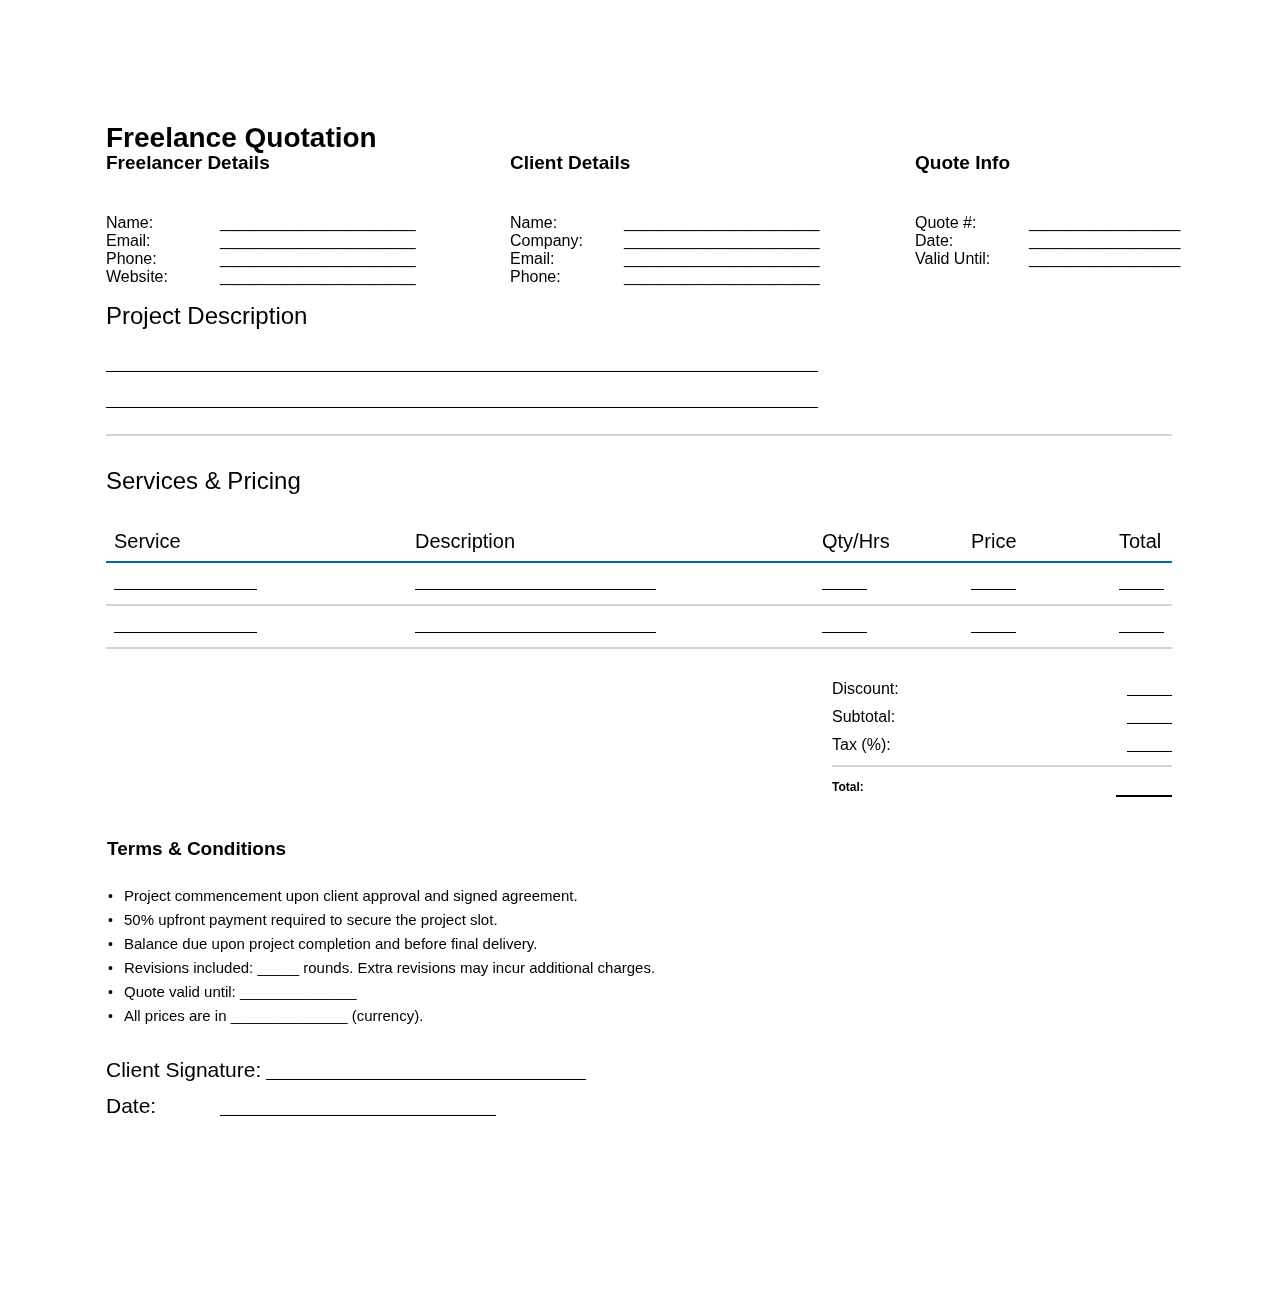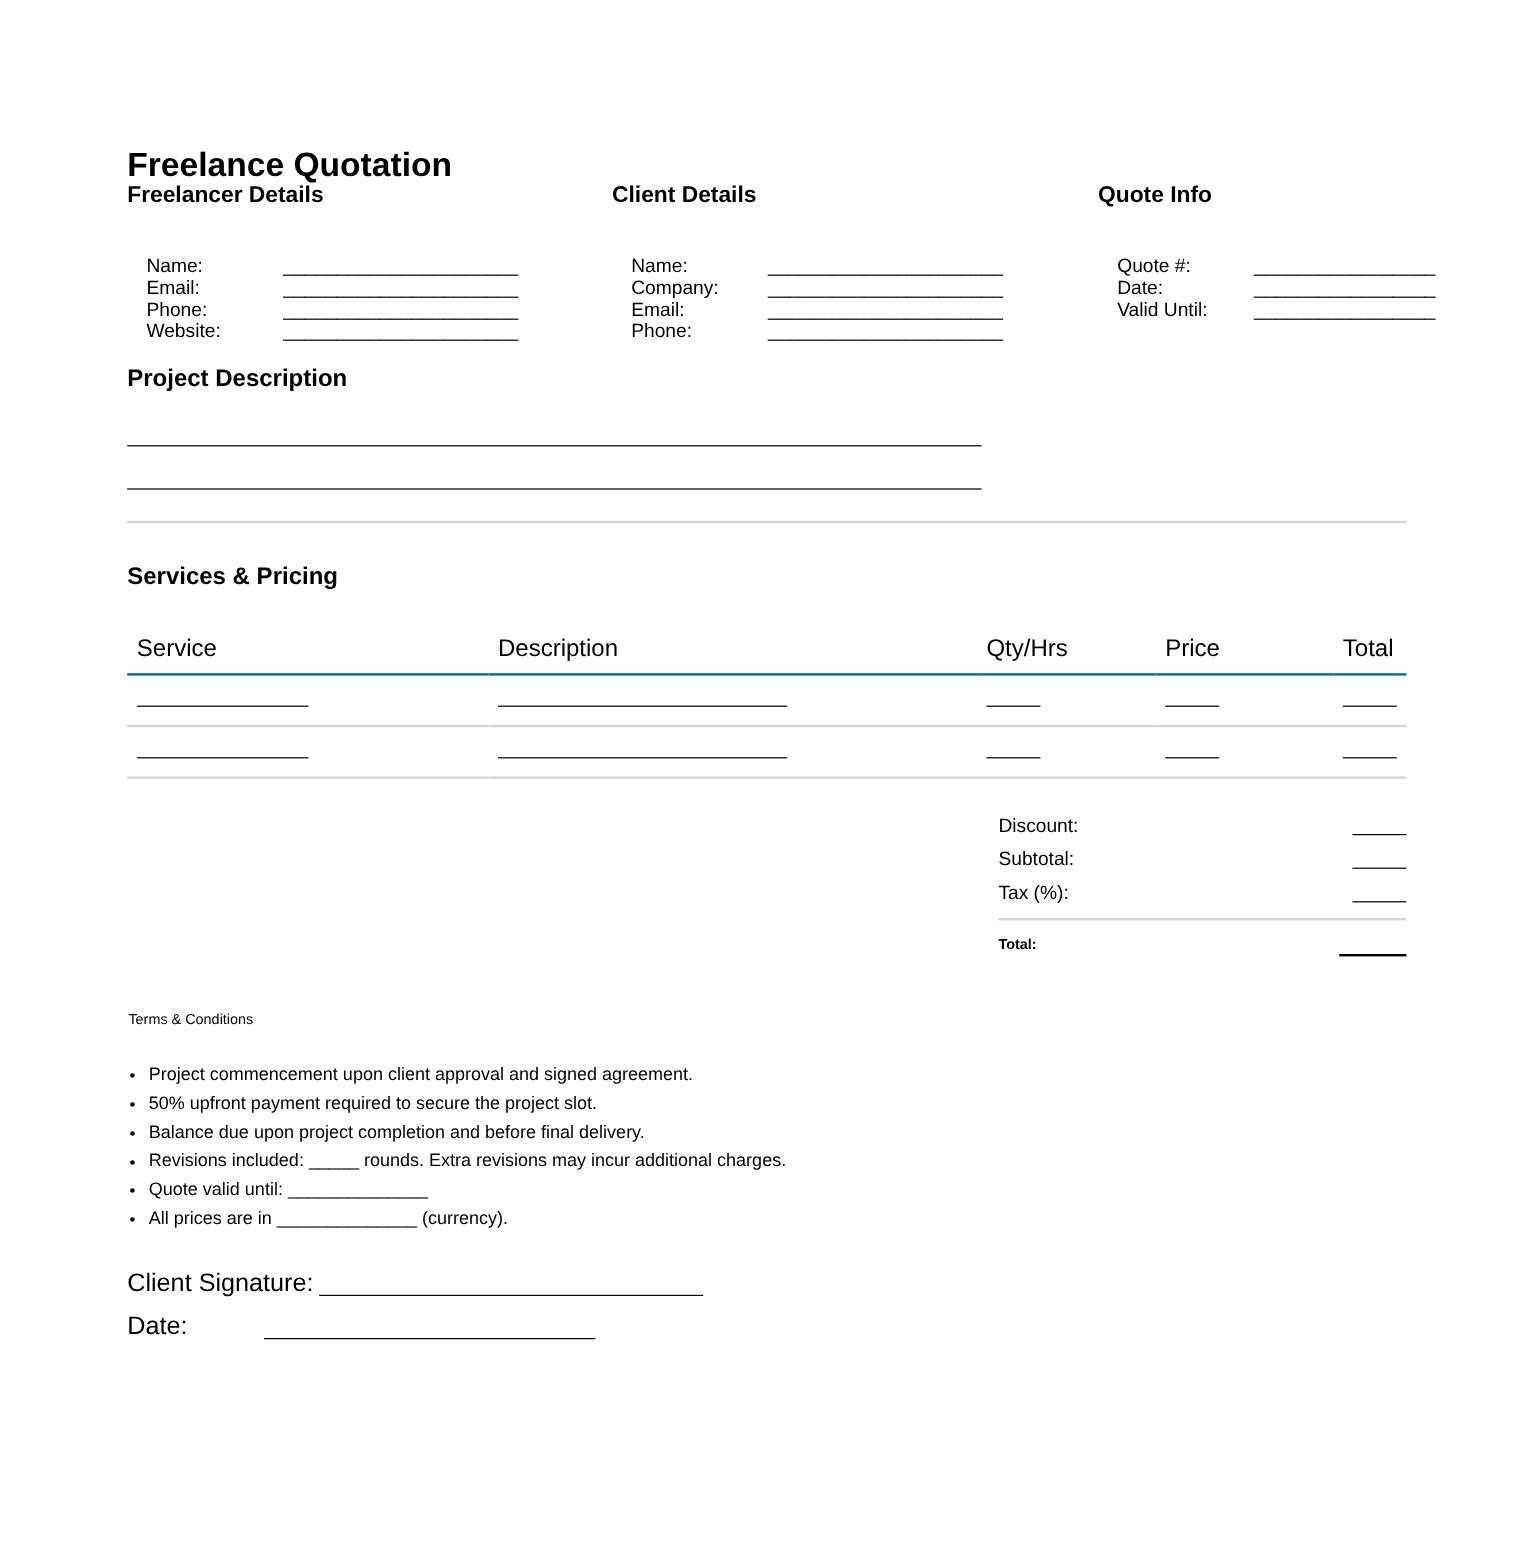--- a/index.html
+++ b/index.html
@@ -3,36 +3,36 @@
 <meta charset="utf-8">
 <style>
   * { box-sizing: border-box; margin: 0; padding: 0; }
   html, body { width: 1278px; height: 1300px; background: #ffffff; }
   body { font-family: "Liberation Sans", sans-serif; color: #000; font-size: 16px; position: relative; }
   .page { position: absolute; left: 106px; top: 0; width: 1066px; }
   h1 { position: absolute; top: 92px; left: 0; font-size: 28px; font-weight: bold; line-height: 36px; white-space: nowrap; margin-top: 28px; }
   .col { position: absolute; top: 152px; }
   .col h3 { font-size: 19px; font-weight: bold; line-height: 22px; margin-bottom: 40px; white-space: nowrap; }
   .field { display: flex; height: 18px; line-height: 18px; font-size: 16px; }
-  .field .lbl { width: 114px; white-space: nowrap; margin-left: 16px; }
+  .field .lbl { width: 114px; white-space: nowrap; }
   .field .val { white-space: nowrap; letter-spacing: 0; }
-  h2 { position: absolute; font-size: 20px; font-weight: bold; line-height: 28px; white-space: nowrap; }
+  h2 { position: absolute; font-size: 24px; font-weight: normal; line-height: 28px; white-space: nowrap; }
   .descline { position: absolute; left: 0; width: 712px; border-bottom: 1.5px solid #000; }
   .divider { position: absolute; left: 0; width: 1066px; border-top: 2px solid #d4d4d4; }
   table { position: absolute; top: 522px; left: 0; width: 1066px; border-collapse: collapse; }
   th { font-weight: normal; text-align: left; font-size: 20px; height: 40px; padding: 0 8px; border-bottom: 2px solid #0369a1; vertical-align: middle; }
   td { height: 43px; padding: 0 8px; border-bottom: 2px solid #d4d4d4; vertical-align: middle; white-space: nowrap; }
   .blank { display: inline-block; border-bottom: 1.5px solid #000; height: 16px; }
   .totals { position: absolute; left: 726px; top: 676px; width: 340px; }
   .trow { display: flex; justify-content: space-between; height: 28px; align-items: flex-start; font-size: 16px; line-height: 26px; }
   .trow .blank { width: 45px; margin-top: 4px; }
   .totals .sep { border-top: 2px solid #d4d4d4; margin-top: 5px; margin-bottom: 8px; }
   .trow.grand { font-size: 12px; font-weight: bold; line-height: 24px; }
   .trow.grand .blank { width: 56px; border-bottom: 2px solid #000; height: 22px; margin-top: 0; }
-  h4 { position: absolute; top: 838px; left: 1px; font-size: 12px; font-weight: normal; line-height: 22px; white-space: nowrap; }
+  h4 { position: absolute; top: 838px; left: 1px; font-size: 19px; font-weight: bold; line-height: 22px; white-space: nowrap; }
   ul { position: absolute; top: 884px; left: 0; list-style: none; }
   li { font-size: 15px; line-height: 24px; white-space: nowrap; display: flex; align-items: center; }
   li .bullet { width: 18px; font-size: 14px; padding-left: 2px; }
   .sig { position: absolute; left: 0; font-size: 21px; line-height: 20px; white-space: nowrap; display: flex; align-items: flex-end; }
 </style>
 </head>
 <body>
 
 <div class="page">
 

